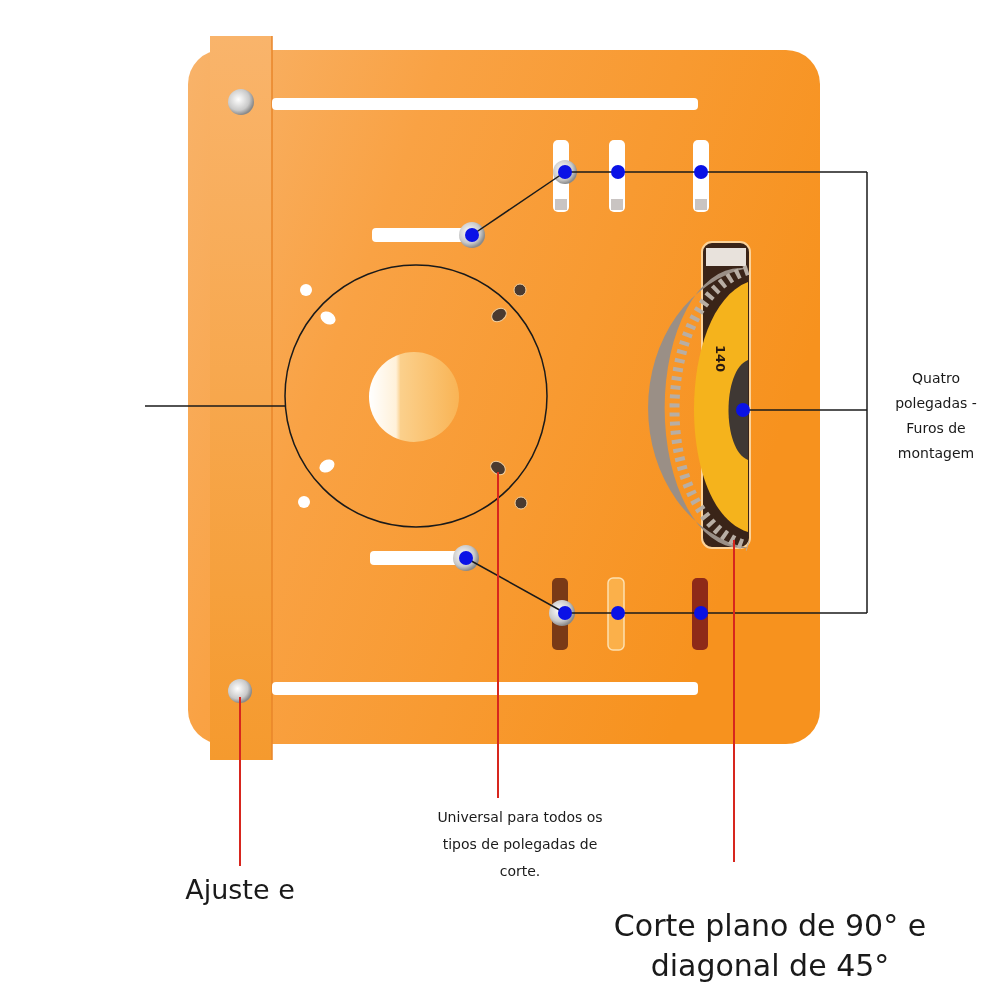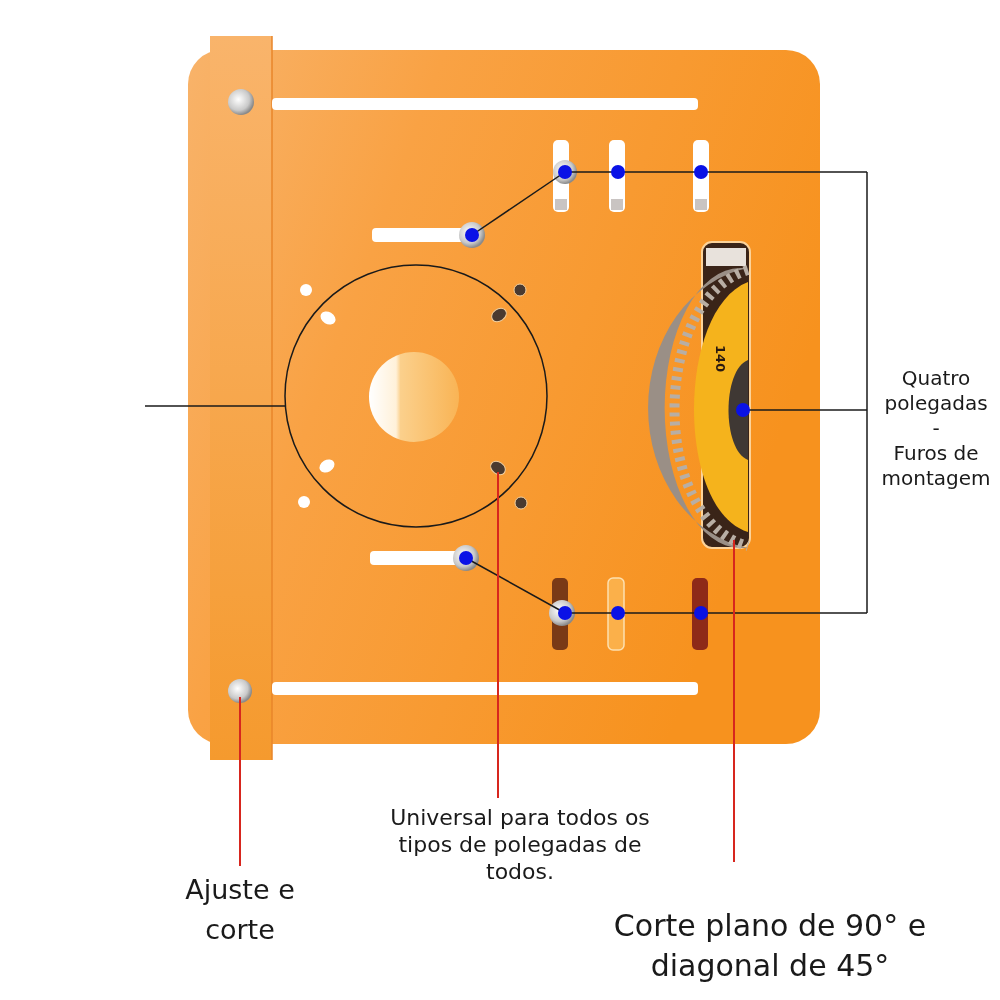--- a/index.html
+++ b/index.html
@@ -1,21 +1,21 @@
 <!DOCTYPE html>
 <html><head>
   <meta charset="utf-8">
   <style>
     html, body { margin: 0; padding: 0; background: #ffffff; }
     body { width: 1000px; height: 1000px; position: relative; overflow: hidden;
            font-family: "DejaVu Sans", "Liberation Sans", sans-serif; color: #1a1a1a; }
     #stage { position: absolute; left: 0; top: 0; width: 1000px; height: 1000px; }
     .label { position: absolute; text-align: center; line-height: 1.25; }
-    .lbl-mount { left: 880px; top: 366px; width: 112px; font-size: 20px; line-height: 25px; }
-    .lbl-universal { left: 380px; top: 804px; width: 280px; font-size: 22px; line-height: 27px; }
+    .lbl-mount { left: 880px; top: 366px; width: 112px; font-size: 14px; line-height: 25px; }
+    .lbl-universal { left: 380px; top: 804px; width: 280px; font-size: 14px; line-height: 27px; }
     .lbl-adjust { left: 130px; top: 870px; width: 220px; font-size: 27px; line-height: 40px; }
     .lbl-cut { left: 600px; top: 906px; width: 340px; font-size: 30px; line-height: 40px; }
   </style>
 </head>
 <body>
 
 <div id="stage">
   <svg width="1000" height="1000" viewBox="0 0 1000 1000" xmlns="http://www.w3.org/2000/svg">
     <defs>
       <linearGradient id="plateGrad" x1="0" y1="0" x2="1" y2="0.4">
@@ -123,25 +123,24 @@
   <div class="label lbl-mount">
     <div>Quatro</div>
     <div>polegadas -</div>
     <div>Furos de</div>
     <div>montagem</div>
   </div>
 
   <div class="label lbl-universal">
     <div>Universal para todos os</div>
     <div>tipos de polegadas de</div>
-    <div>todos.</div>
+    <div>corte.</div>
   </div>
 
   <div class="label lbl-adjust">
     <div>Ajuste e</div>
-    <div>corte</div>
   </div>
 
   <div class="label lbl-cut">
     <div>Corte plano de 90° e</div>
     <div>diagonal de 45°</div>
   </div>
 </div>
 
 </body></html>

